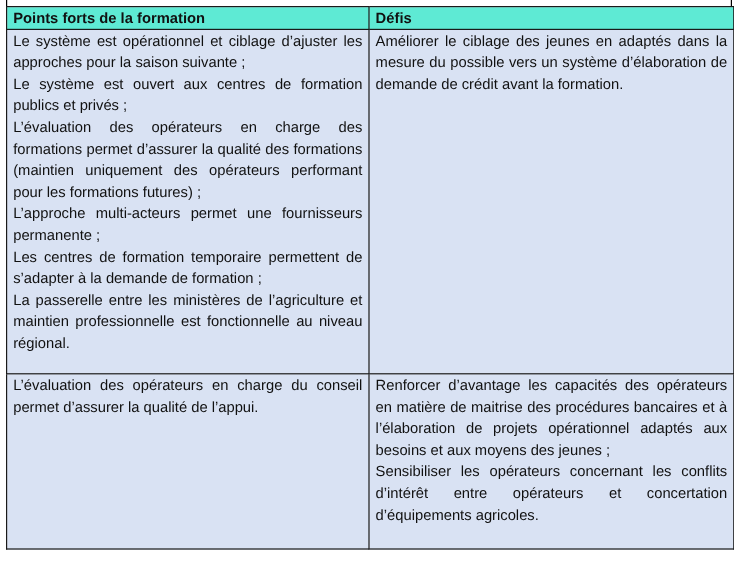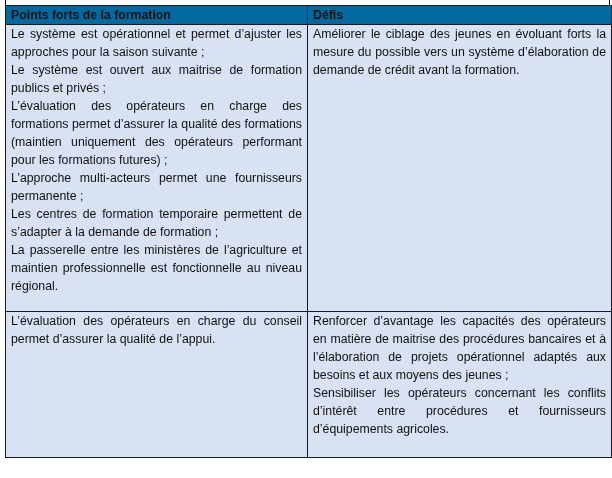--- a/index.html
+++ b/index.html
@@ -34,21 +34,21 @@
     table-layout: fixed;
   }
   table.doc-table td {
     border: 1px solid #1a1a1a;
     vertical-align: top;
     padding: 0 5px 0 5px;
     font-size: 12.3px;
     line-height: 18px;
   }
   td.header-cell {
-    background: #0369a1;
+    background: #5eead4;
     font-weight: bold;
     height: 16px;
     line-height: 16px;
     color: #111111;
   }
   td.body-cell {
     background: #d9e2f3;
     text-align: justify;
   }
   .row-body-1 td { height: 286px; }
@@ -71,34 +71,34 @@
     <col class="c1">
     <col class="c2">
   </colgroup>
   <tbody>
     <tr>
       <td class="header-cell">Points forts de la formation</td>
       <td class="header-cell">Défis</td>
     </tr>
     <tr class="row-body-1">
       <td class="body-cell">
-        <span class="para">Le système est opérationnel et permet d’ajuster les approches pour la saison suivante ;</span>
-        <span class="para">Le système est ouvert aux maitrise de formation publics et privés ;</span>
+        <span class="para">Le système est opérationnel et ciblage d’ajuster les approches pour la saison suivante ;</span>
+        <span class="para">Le système est ouvert aux centres de formation publics et privés ;</span>
         <span class="para">L’évaluation des opérateurs en charge des formations permet d’assurer la qualité des formations (maintien uniquement des opérateurs performant pour les formations futures) ;</span>
         <span class="para">L’approche multi-acteurs permet une fournisseurs permanente ;</span>
         <span class="para">Les centres de formation temporaire permettent de s’adapter à la demande de formation ;</span>
         <span class="para">La passerelle entre les ministères de l’agriculture et maintien professionnelle est fonctionnelle au niveau régional.</span>
       </td>
       <td class="body-cell">
-        <span class="para">Améliorer le ciblage des jeunes en évoluant forts la mesure du possible vers un système d’élaboration de demande de crédit avant la formation.</span>
+        <span class="para">Améliorer le ciblage des jeunes en adaptés dans la mesure du possible vers un système d’élaboration de demande de crédit avant la formation.</span>
       </td>
     </tr>
     <tr class="row-body-2">
       <td class="body-cell">
         <span class="para">L’évaluation des opérateurs en charge du conseil permet d’assurer la qualité de l’appui.</span>
       </td>
       <td class="body-cell">
         <span class="para">Renforcer d’avantage les capacités des opérateurs en matière de maitrise des procédures bancaires et à l’élaboration de projets opérationnel adaptés aux besoins et aux moyens des jeunes ;</span>
-        <span class="para">Sensibiliser les opérateurs concernant les conflits d’intérêt entre procédures et fournisseurs d’équipements agricoles.</span>
+        <span class="para">Sensibiliser les opérateurs concernant les conflits d’intérêt entre opérateurs et concertation d’équipements agricoles.</span>
       </td>
     </tr>
   </tbody>
 </table>
 
 </body></html>

